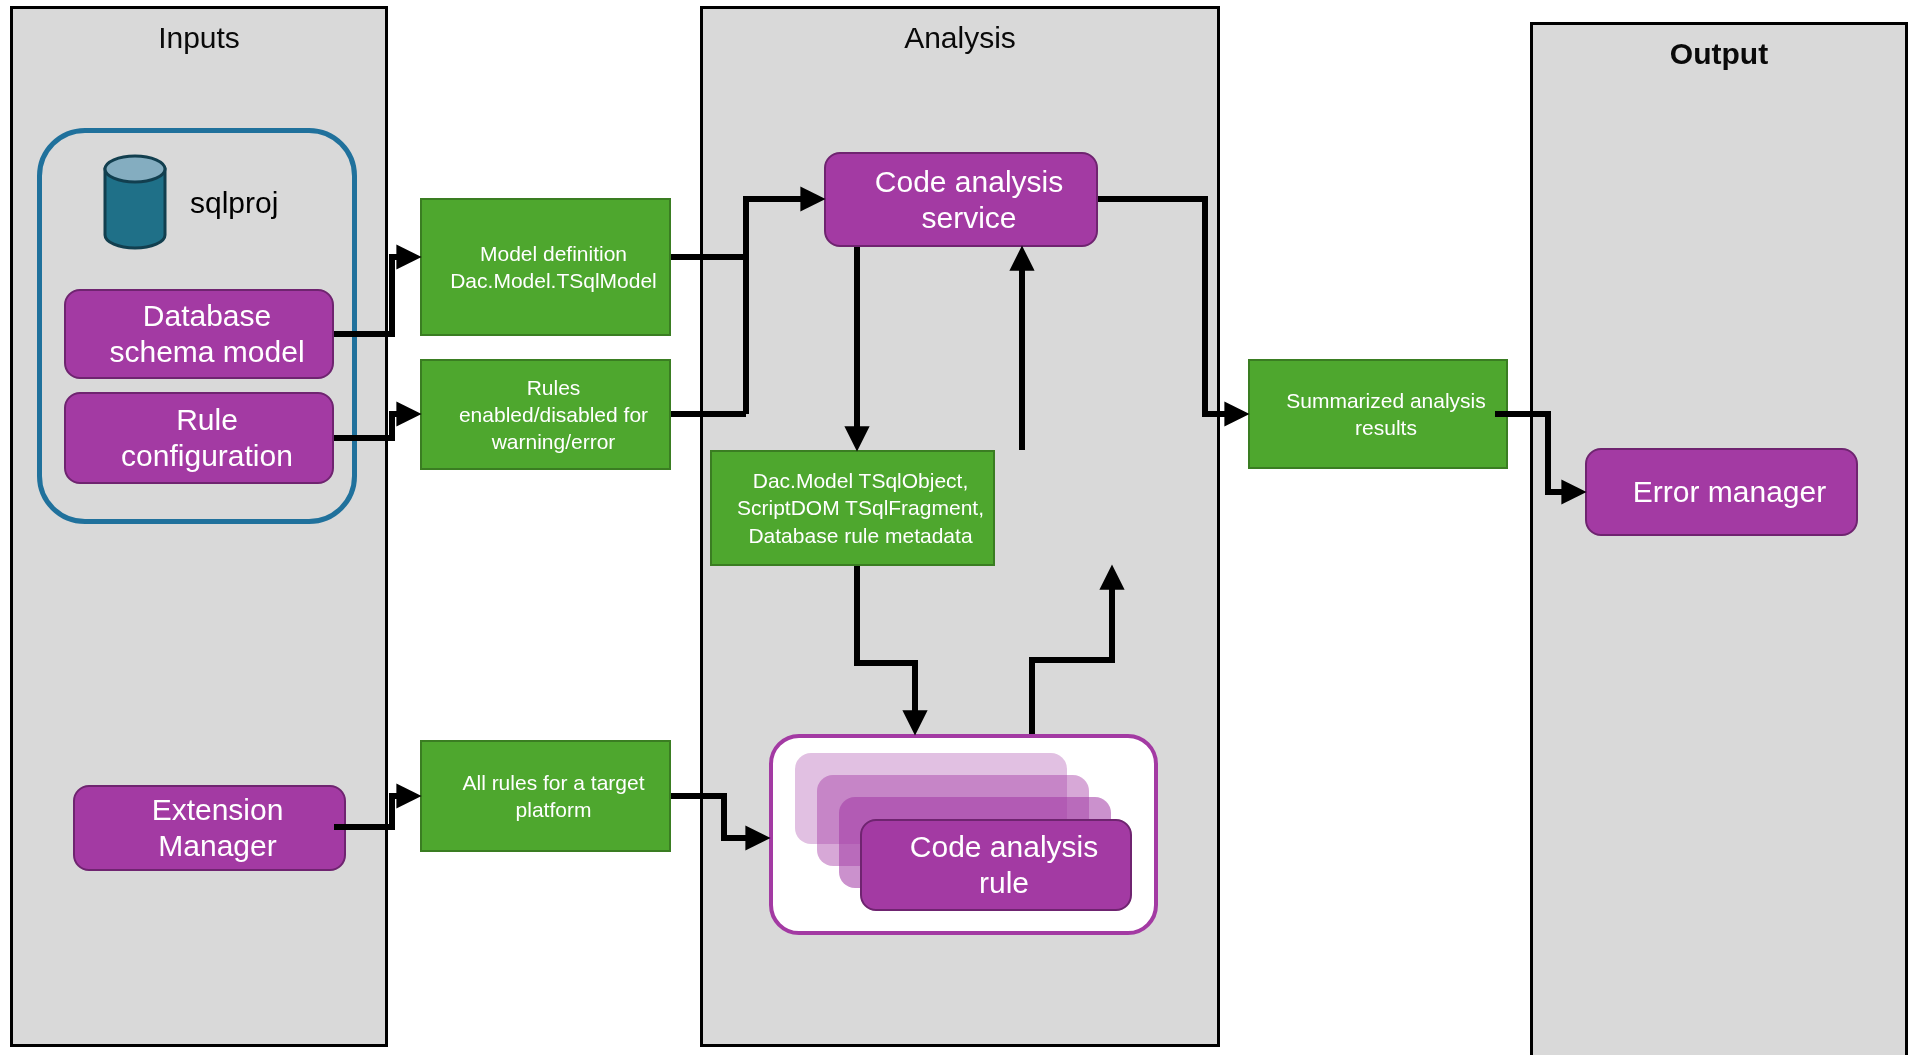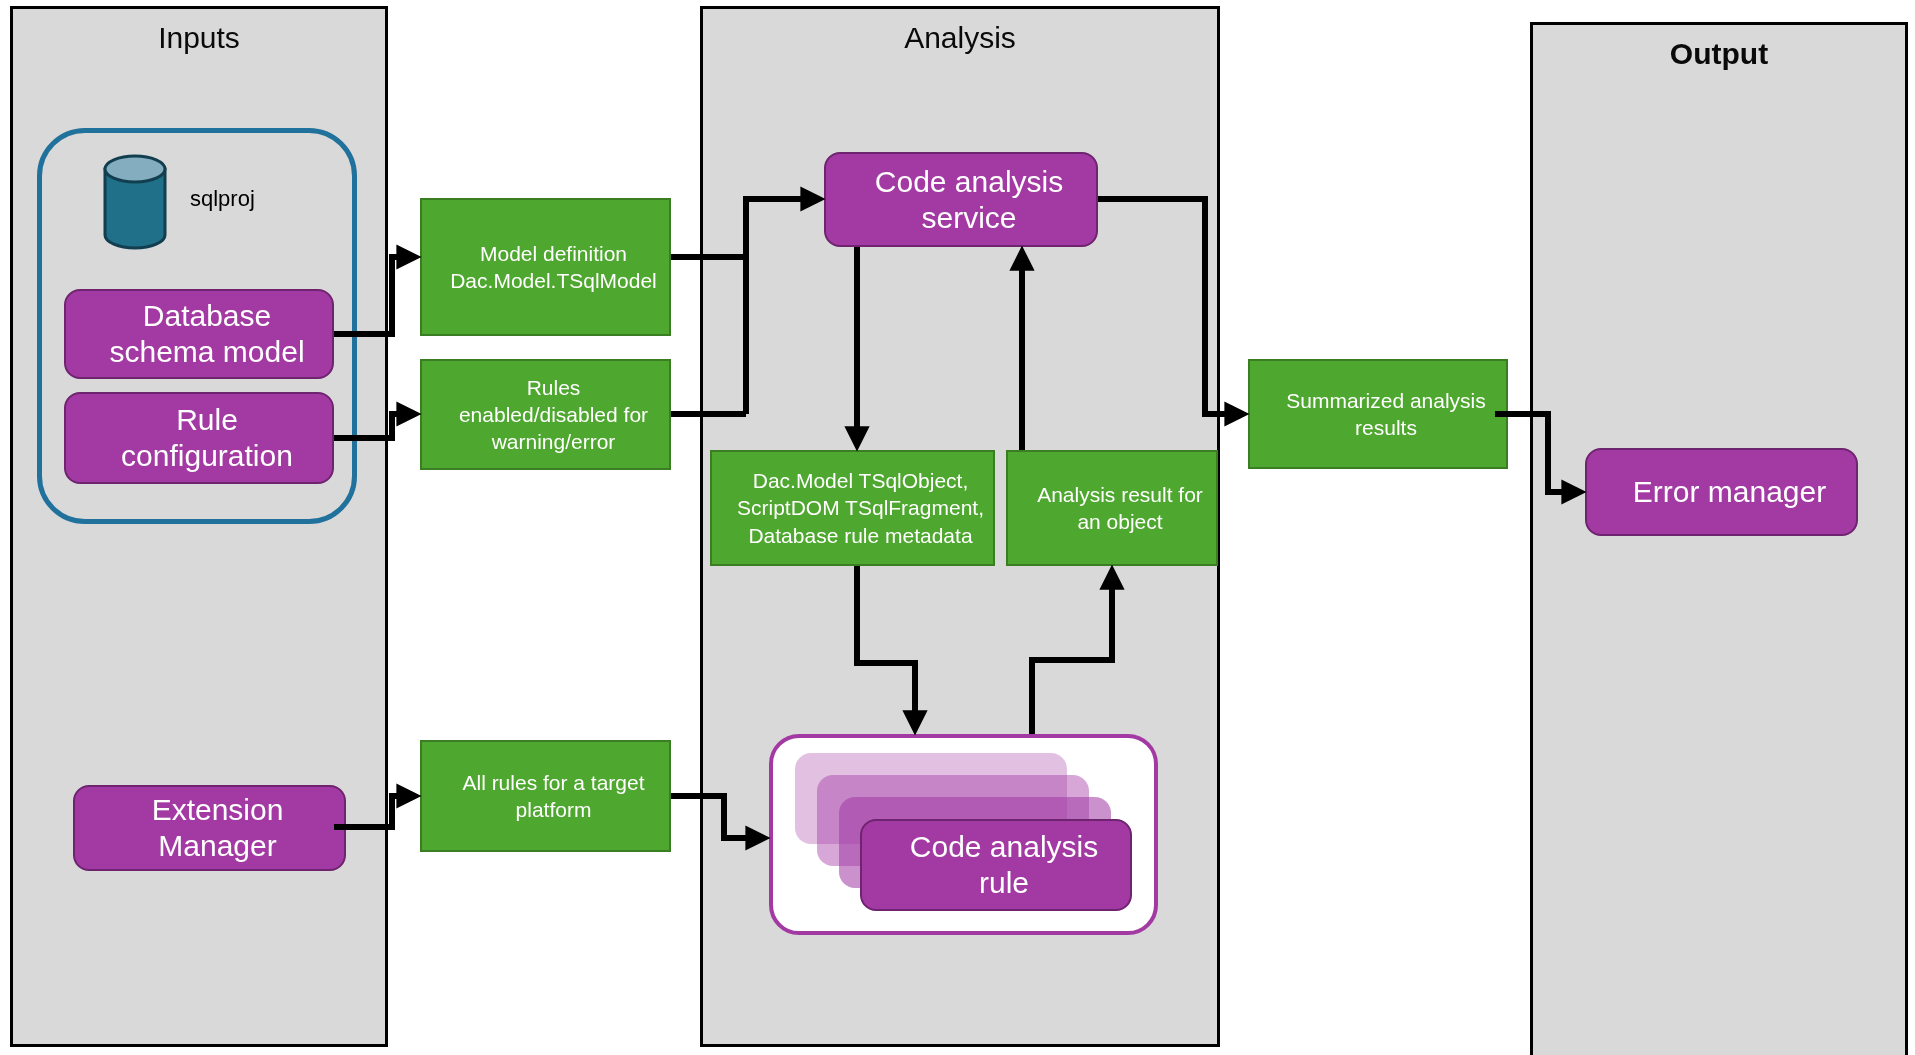--- a/index.html
+++ b/index.html
@@ -18,21 +18,21 @@
     position:absolute; width:100%; top:12px; text-align:center;
     font-size:30px; color:#0a0a0a;
   }
   .blue-container {
     position:absolute; left:37px; top:128px; width:320px; height:396px;
     border:5px solid var(--teal-border,#20719c); border-radius:48px;
   }
   #cylinder { position:absolute; left:98px; top:154px; }
   .cyl-body { fill:var(--cylinder-fill,#1f7088); stroke:var(--cylinder-stroke,#123f4f); stroke-width:3; }
   .cyl-top  { fill:var(--cylinder-top,#84adc0);  stroke:var(--cylinder-stroke,#123f4f); stroke-width:3; }
-  .label { position:absolute; color:#000; font-size:22px; }
+  .label { position:absolute; color:#000; font-size:30px; }
   #sqlproj-label { left:190px; top:186px; }
 
   .node {
     position:absolute; display:flex; align-items:center; justify-content:center;
     text-align:center; white-space:pre-line;padding-left:16px;
   }
   .purple {
     background:var(--purple-fill,#a33aa3); border:2.5px solid var(--purple-border,#6f2470);
     border-radius:16px; color:#fff; font-size:30px; line-height:1.2;
   }
@@ -98,22 +98,20 @@
   <div class="node green" id="node-model-def">Model definition
 Dac.Model.TSqlModel</div>
   <div class="node green" id="node-rules-enabled">Rules
 enabled/disabled for
 warning/error</div>
   <div class="node green" id="node-all-rules">All rules for a target
 platform</div>
   <div class="node green" id="node-tsql">Dac.Model TSqlObject,
 ScriptDOM TSqlFragment,
 Database rule metadata</div>
-  <div class="node green" id="node-analysis-result">Analysis result for
-an object</div>
   <div class="node green" id="node-summarized">Summarized analysis
 results</div>
 
   <div class="node purple" id="node-cas">Code analysis
 service</div>
 
   <div class="rules-container"></div>
   <div class="ghost" id="ghost-1"></div>
   <div class="ghost" id="ghost-2"></div>
   <div class="ghost" id="ghost-3"></div>

